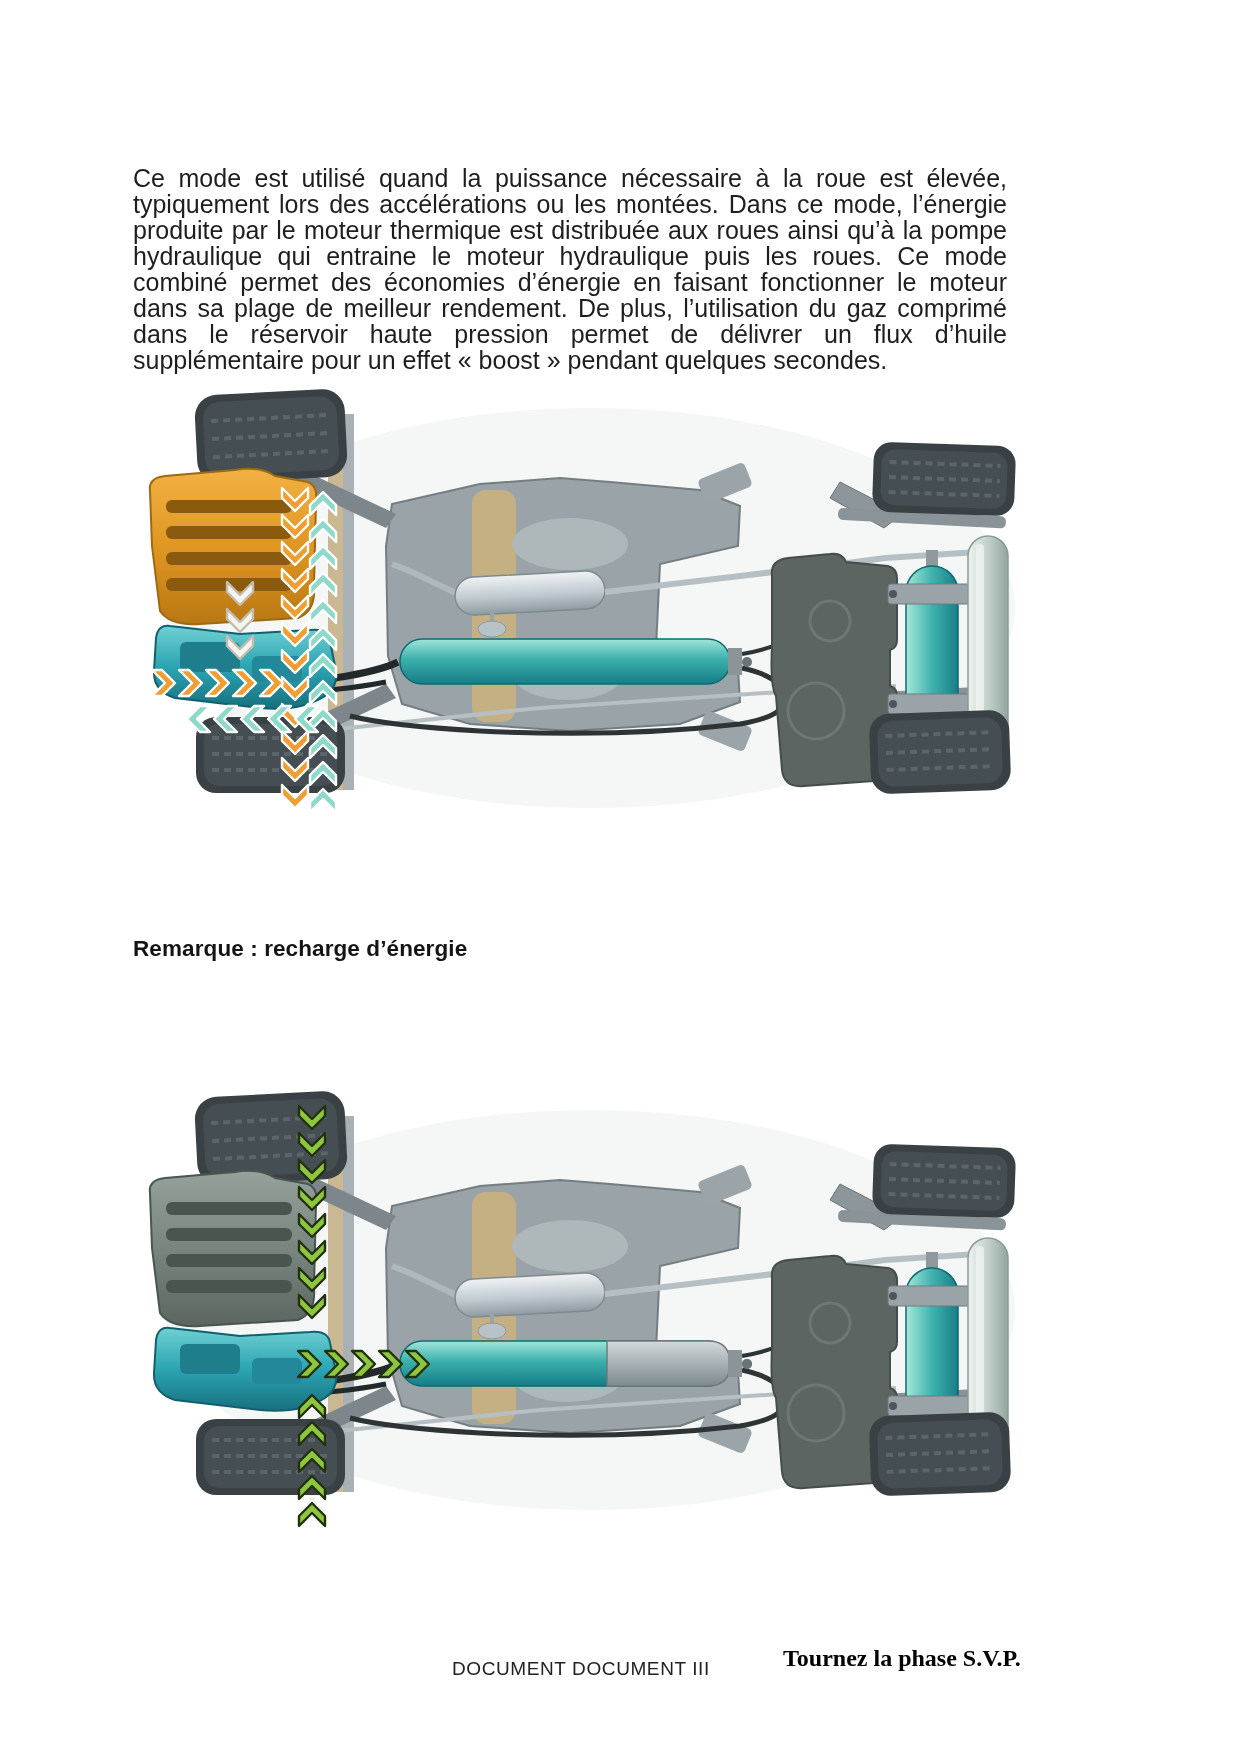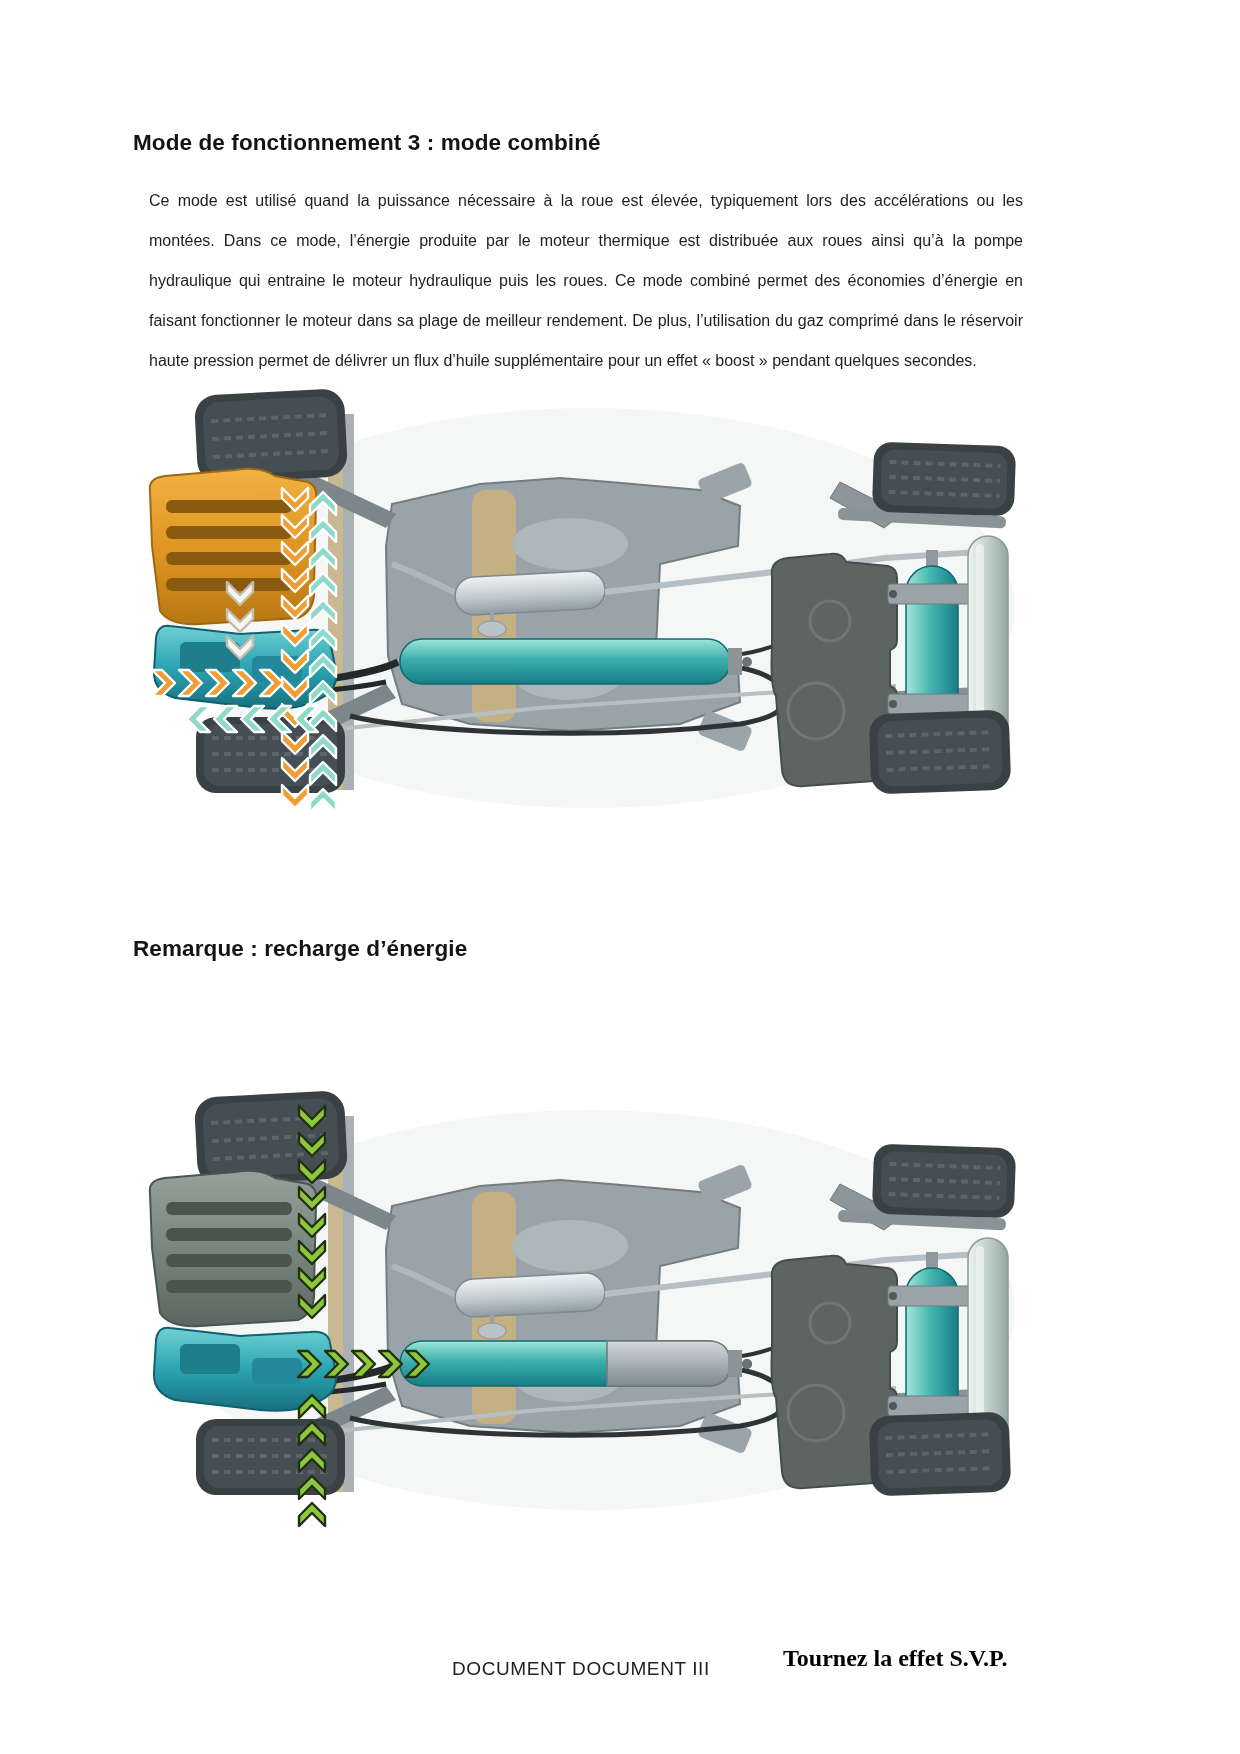--- a/index.html
+++ b/index.html
@@ -7,43 +7,42 @@
     position:relative; width:1240px; height:1754px; background:#ffffff;
     font-family:"Liberation Sans", sans-serif; color:#1b1b1b; overflow:hidden;
   }
   .heading{
     position:absolute; left:133px; width:880px; margin:0;
     font-size:22.5px; font-weight:700; color:#141414; letter-spacing:.1px;
   }
   .h1{ top:130px; }
   .h2{ top:936px; }
   .para{
-    position:absolute; left:133px; width:874px; margin:16px;
-    font-size:16px; line-height:40px; text-align:justify; color:#1e1e1e;
+    position:absolute; left:133px; width:874px; margin:0;
+    font-size:25px; line-height:26px; text-align:justify; color:#1e1e1e;
   }
   .p1{ top:165px; }
   .p2{ top:970px; }
   .diagram{ position:absolute; left:140px; width:880px; height:445px; }
   .d1{ top:386px; }
   .d2{ top:1088px; }
   .footer-doc{
     position:absolute; left:452px; top:1658px;
     font-size:19px; letter-spacing:.6px; color:#222;
   }
   .footer-turn{
     position:absolute; left:783px; top:1645px;
     font-family:"Liberation Serif", serif; font-weight:700; font-size:24px; color:#000;
   }
 </style>
 </head>
 <body>
 
 <div class="page">
 
-  <h1 class="heading h1">Mode de fonctionnement 3 : mode combiné</h1>
   <p class="para p1">Ce mode est utilisé quand la puissance nécessaire à la roue est élevée, typiquement lors des accélérations ou les montées. Dans ce mode, l’énergie produite par le moteur thermique est distribuée aux roues ainsi qu’à la pompe hydraulique qui entraine le moteur hydraulique puis les roues. Ce mode combiné permet des économies d’énergie en faisant fonctionner le moteur dans sa plage de meilleur rendement. De plus, l’utilisation du gaz comprimé dans le réservoir haute pression permet de délivrer un flux d’huile supplémentaire pour un effet « boost » pendant quelques secondes.</p>
 
   <svg class="diagram d1" viewBox="0 0 880 445" xmlns="http://www.w3.org/2000/svg">
     <defs>
       <linearGradient id="engGradO" x1="0" y1="0" x2="0" y2="1">
         <stop offset="0" stop-color="#f2b143"></stop>
           <stop offset="0.55" stop-color="#dd9420"></stop>
           <stop offset="1" stop-color="#b87713"></stop>
       </linearGradient>
       <linearGradient id="engGradG" x1="0" y1="0" x2="0" y2="1">
@@ -245,14 +244,14 @@
         <path d="M-13,-10 L0,3 L13,-10 L13,0 L0,13 L-13,0 Z" fill="#8dc63f" stroke="#23300e" stroke-width="2.4" stroke-linejoin="round" transform="translate(276,276) rotate(270)"></path>
         <path d="M-13,-10 L0,3 L13,-10 L13,0 L0,13 L-13,0 Z" fill="#8dc63f" stroke="#23300e" stroke-width="2.4" stroke-linejoin="round" transform="translate(172,320) rotate(180)"></path>
         <path d="M-13,-10 L0,3 L13,-10 L13,0 L0,13 L-13,0 Z" fill="#8dc63f" stroke="#23300e" stroke-width="2.4" stroke-linejoin="round" transform="translate(172,347) rotate(180)"></path>
         <path d="M-13,-10 L0,3 L13,-10 L13,0 L0,13 L-13,0 Z" fill="#8dc63f" stroke="#23300e" stroke-width="2.4" stroke-linejoin="round" transform="translate(172,374) rotate(180)"></path>
         <path d="M-13,-10 L0,3 L13,-10 L13,0 L0,13 L-13,0 Z" fill="#8dc63f" stroke="#23300e" stroke-width="2.4" stroke-linejoin="round" transform="translate(172,401) rotate(180)"></path>
         <path d="M-13,-10 L0,3 L13,-10 L13,0 L0,13 L-13,0 Z" fill="#8dc63f" stroke="#23300e" stroke-width="2.4" stroke-linejoin="round" transform="translate(172,428) rotate(180)"></path>
       </g>
   </svg>
 
   <div class="footer-doc">DOCUMENT DOCUMENT III</div>
-  <div class="footer-turn">Tournez la effet S.V.P.</div>
+  <div class="footer-turn">Tournez la phase S.V.P.</div>
 </div>
 
 </body></html>

